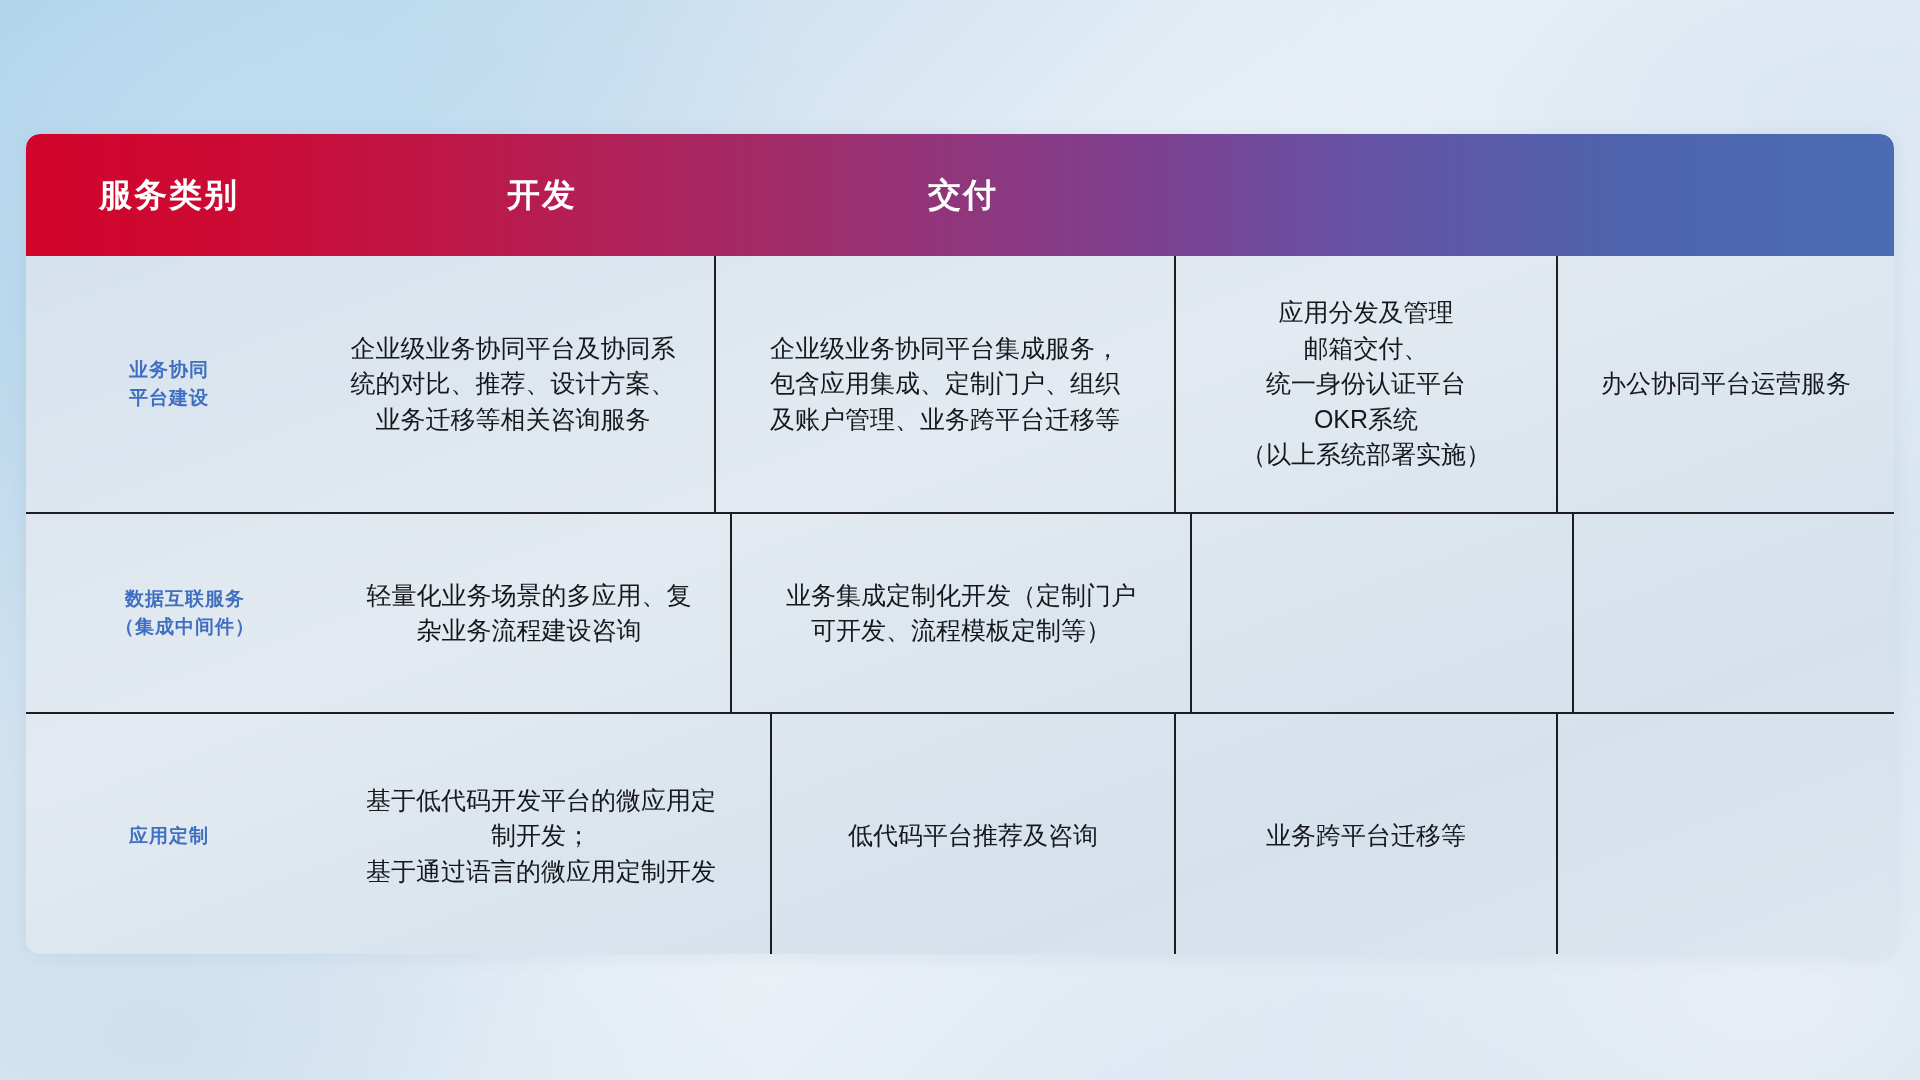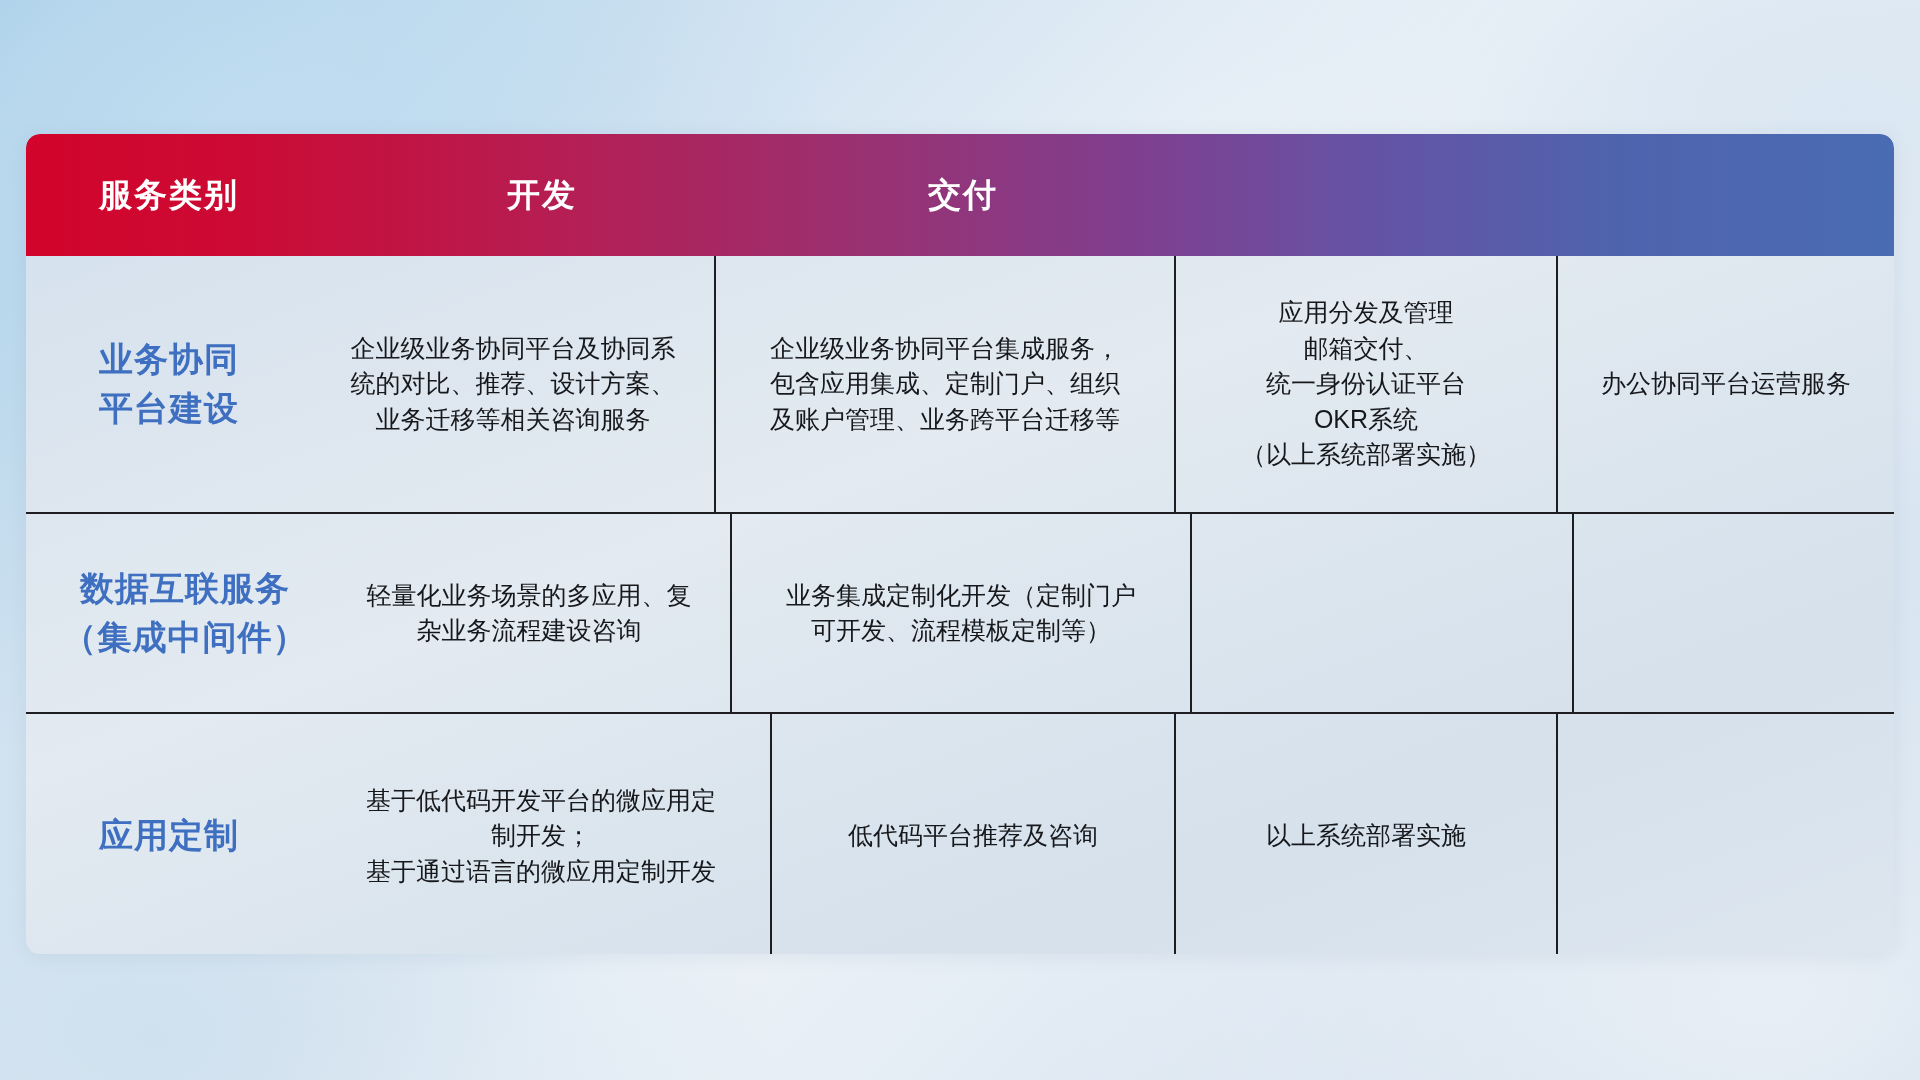--- a/index.html
+++ b/index.html
@@ -100,21 +100,21 @@
     color: #16181c;
     white-space: pre-line;
   }
 
   .td.vline-right { border-right: 2px solid #1d1d22; }
 
   
   .cat {
     color: #3f6fc0;
     font-weight: bold;
-    font-size: 34px;
+    font-size: 19px;
     line-height: 1.45;
     letter-spacing: 1px;
     text-align: center;
   }
 
   
   .c0 { width: 286px; flex: 0 0 286px; }
   .c1 { width: 404px; flex: 0 0 404px; }
   .c2 { width: 460px; flex: 0 0 460px; text-align: center; }
   .c3 { width: 382px; flex: 0 0 382px; }
@@ -162,20 +162,20 @@
         <div class="td c3 vline-right"></div>
         <div class="td c4"></div>
       </div>
 
       <div class="trow r3">
         <div class="td c0 cat">应用定制</div>
         <div class="td c2 vline-right">基于低代码开发平台的微应用定
 制开发；
 基于通过语言的微应用定制开发</div>
         <div class="td c1 vline-right">低代码平台推荐及咨询</div>
-        <div class="td c3 vline-right">以上系统部署实施</div>
+        <div class="td c3 vline-right">业务跨平台迁移等</div>
         <div class="td c4"></div>
       </div>
 
     </div>
   </div>
 
 </div>
 
 </body></html>

